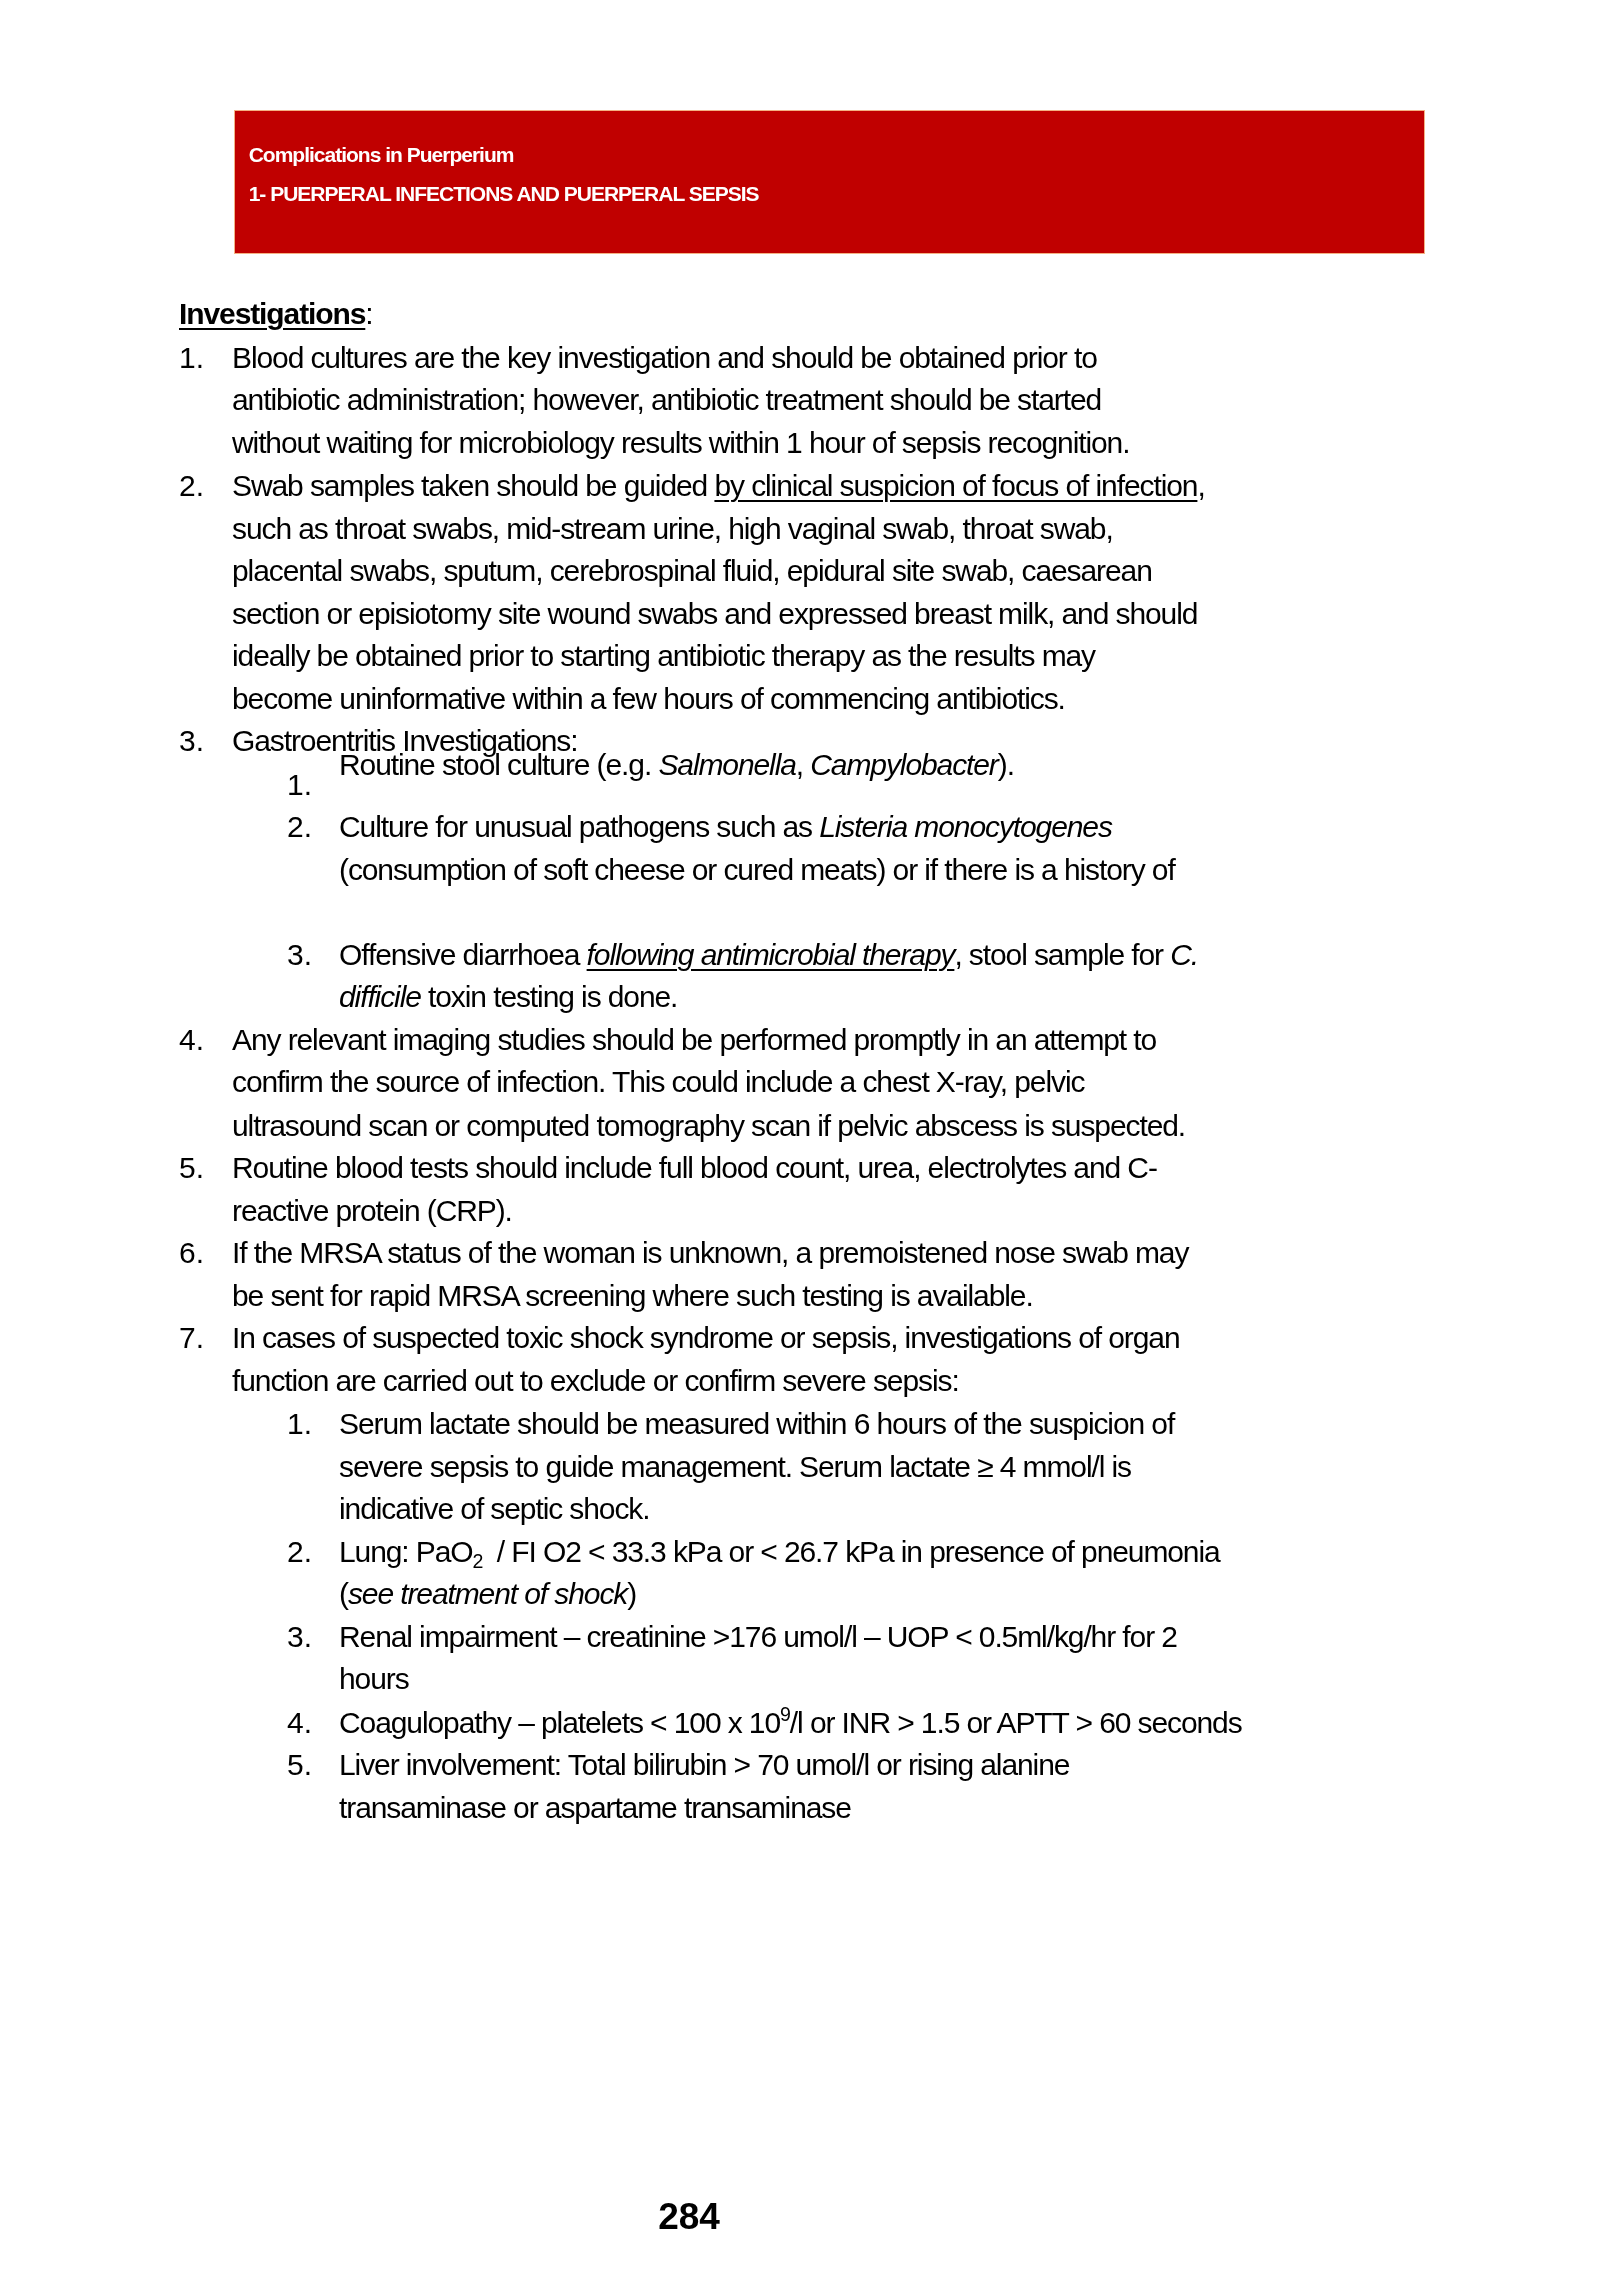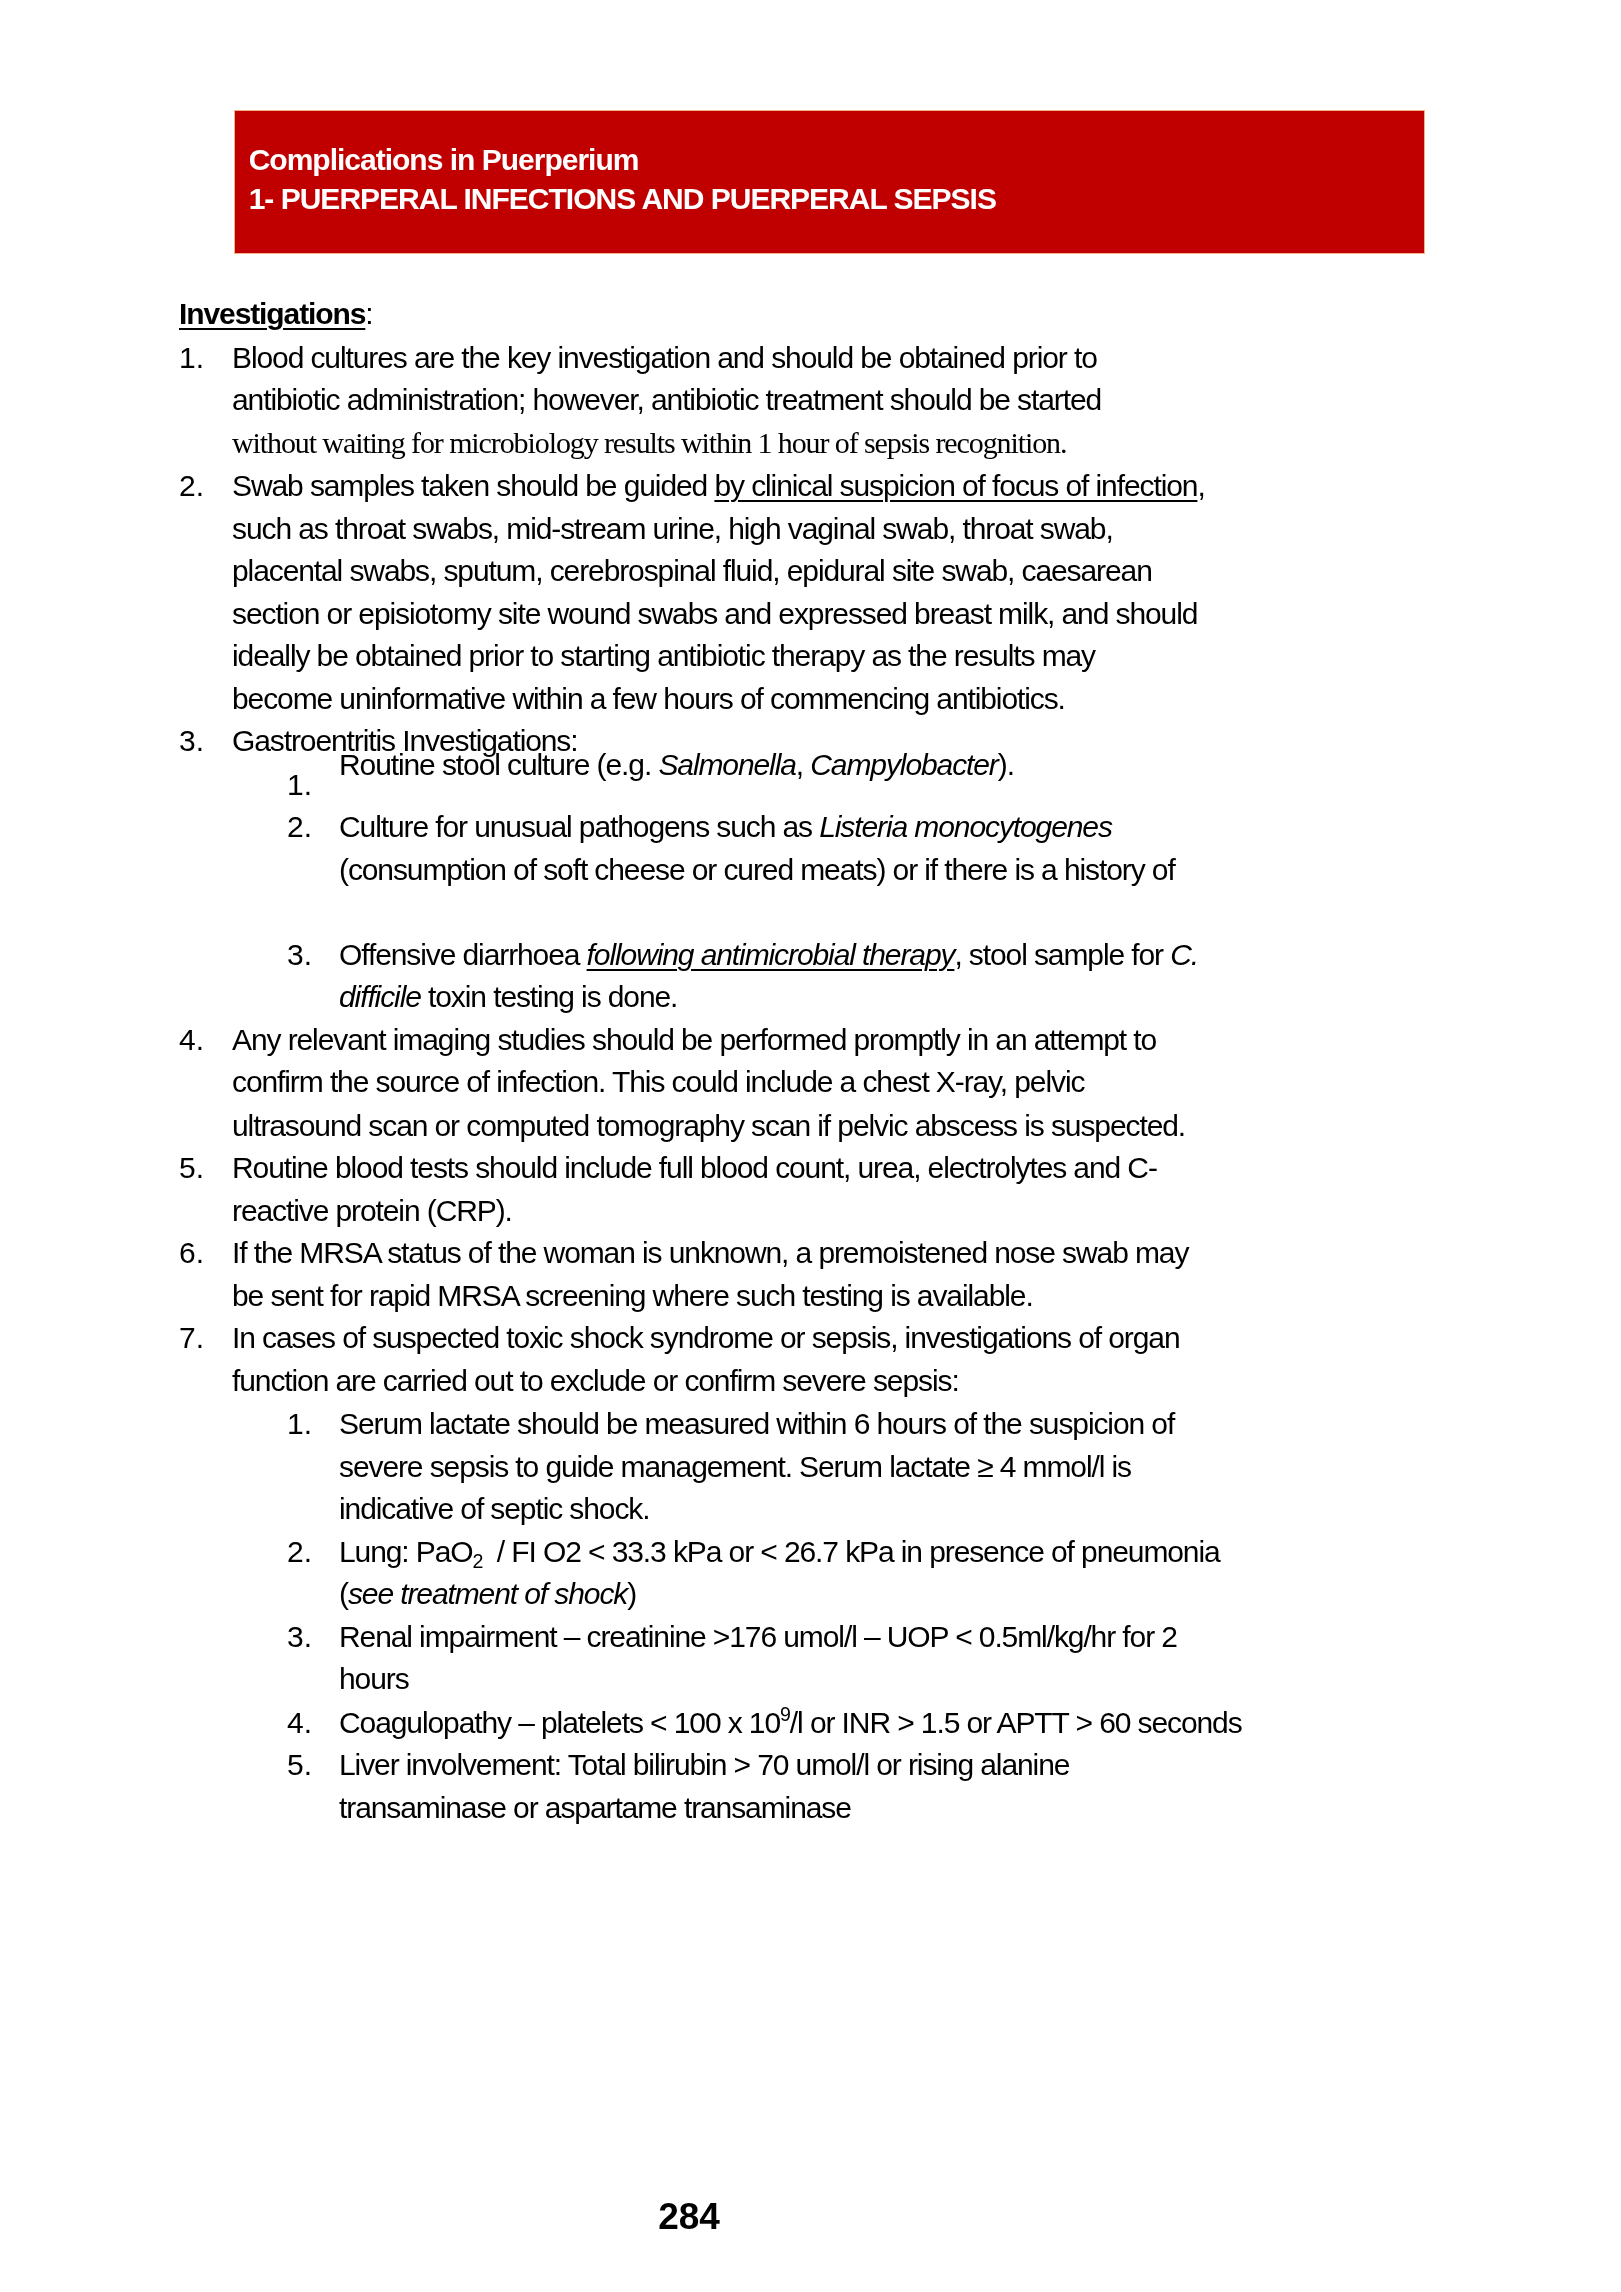--- a/index.html
+++ b/index.html
@@ -6,21 +6,21 @@
   body { width: 1621px; height: 2293px; position: relative; overflow: hidden; }
   .page { position: absolute; left: 0; top: 0; width: 1621px; height: 2293px; background: #ffffff; }
 
   .banner {
     position: absolute; left: 234px; top: 110px; width: 1189px; height: 142px;
     background: #c00000; border: 1px solid #f4b183; box-sizing: content-box;
   }
   .banner-line {
     position: absolute; left: 13.7px; color: #ffffff;
     font-family: "Liberation Sans", sans-serif; font-weight: bold;
-    font-size: 30px; letter-spacing: -1px; white-space: nowrap;
+    font-size: 21px; letter-spacing: -1px; white-space: nowrap;
   }
   .banner-line.l1 { top: 32px; }
   .banner-line.l2 { top: 71px; }
 
   .ln {
     position: absolute; white-space: nowrap; color: #000000;
     font-family: "Liberation Sans", sans-serif; font-size: 30px;
     letter-spacing: -1.1px; line-height: 39px;
   }
   .num { position: absolute; white-space: nowrap; color: #000000;
@@ -48,21 +48,21 @@
   <div class="banner">
     <div class="banner-line l1">Complications in Puerperium</div>
     <div class="banner-line l2">1- PUERPERAL INFECTIONS AND PUERPERAL SEPSIS</div>
   </div>
 
   <div class="ln heading" style="top:294px;"><span class="u">Investigations</span><span style="font-weight:normal">:</span></div>
 
   <div class="num n1" style="top:338px;">1.</div>
   <div class="ln t1" style="top:338px;">Blood cultures are the key investigation and should be obtained prior to</div>
   <div class="ln t1" style="top:380px;">antibiotic administration; however, antibiotic treatment should be started</div>
-  <div class="ln t1" style="top:423px;font-family:Liberation Serif, serif;">without waiting for microbiology results within 1 hour of sepsis recognition.</div>
+  <div class="ln t1" style="top:423px;">without waiting for microbiology results within 1 hour of sepsis recognition.</div>
 
   <div class="num n1" style="top:466px;">2.</div>
   <div class="ln t1" style="top:466px;"><span>Swab samples taken should be guided </span><span class="u">by clinical suspicion of focus of infection</span><span>,</span></div>
   <div class="ln t1" style="top:509px;">such as throat swabs, mid-stream urine, high vaginal swab, throat swab,</div>
   <div class="ln t1" style="top:551px;">placental swabs, sputum, cerebrospinal fluid, epidural site swab, caesarean</div>
   <div class="ln t1" style="top:594px;">section or episiotomy site wound swabs and expressed breast milk, and should</div>
   <div class="ln t1" style="top:636px;">ideally be obtained prior to starting antibiotic therapy as the results may</div>
   <div class="ln t1" style="top:679px;">become uninformative within a few hours of commencing antibiotics.</div>
 
   <div class="num n1" style="top:721px;">3.</div>

